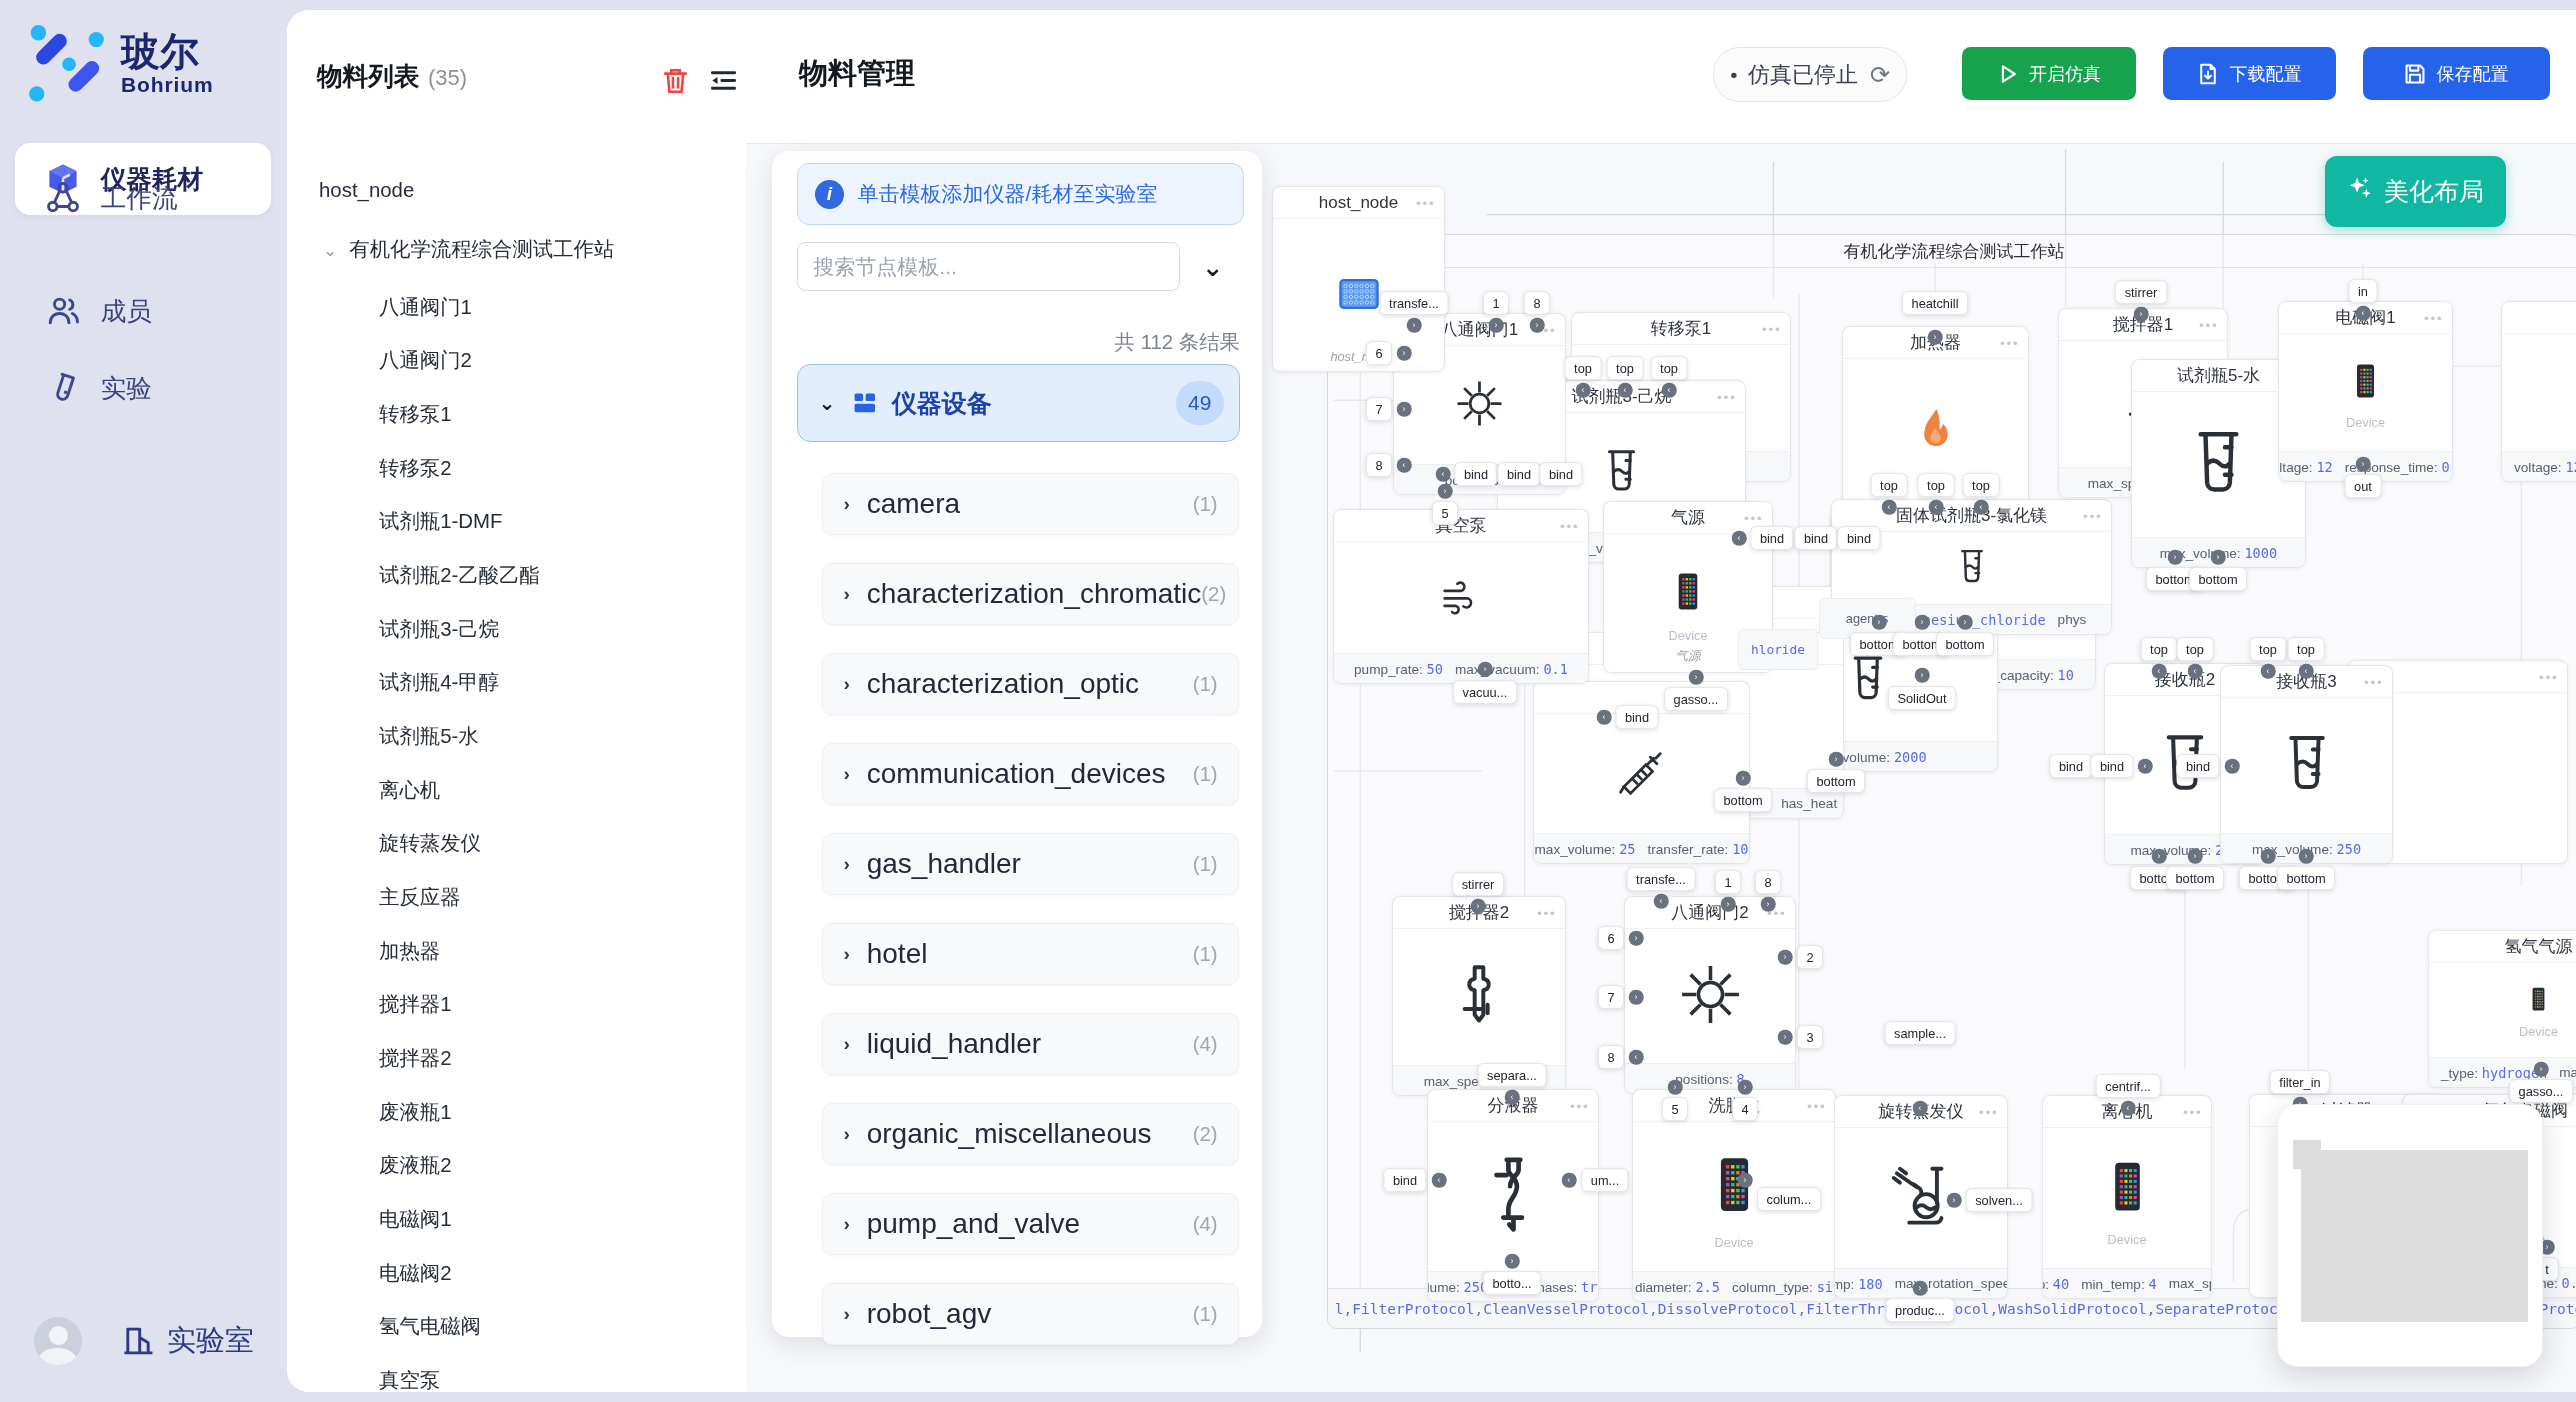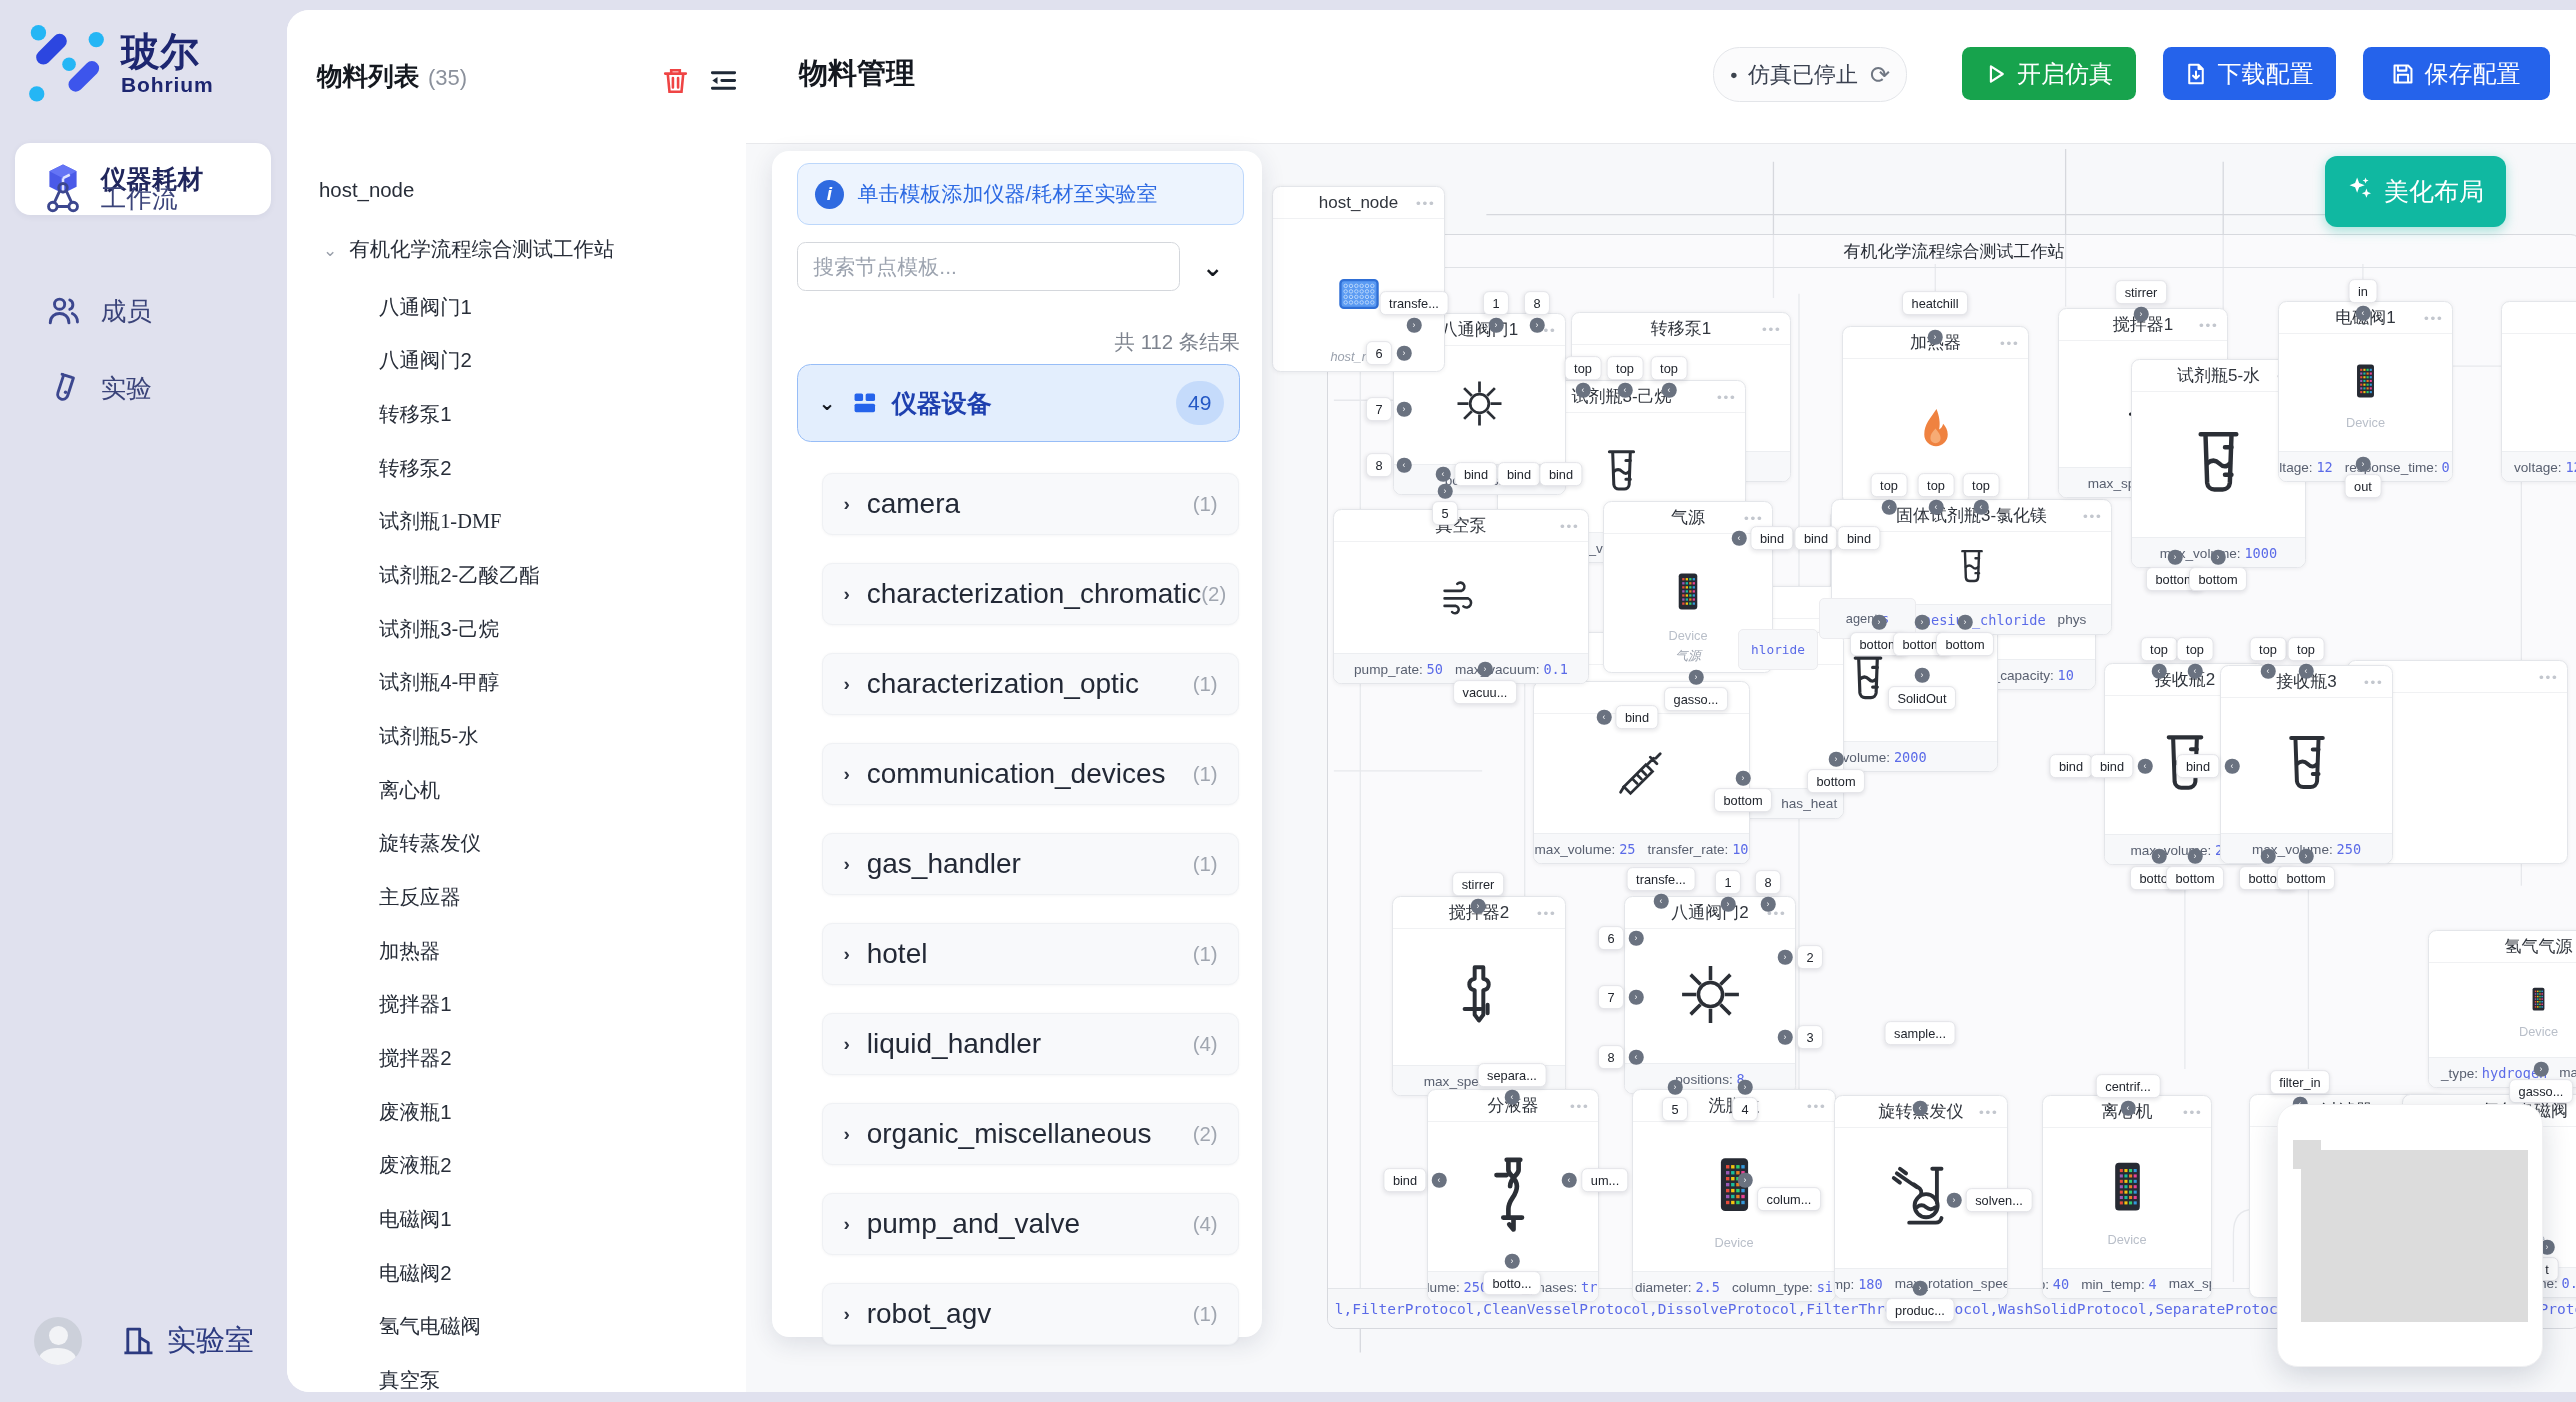--- a/index.html
+++ b/index.html
@@ -42,21 +42,21 @@
 
   
   #hd{position:absolute;left:459px;top:0;right:0;height:133px;background:#fff;border-bottom:1.3px solid #e8e9ec;z-index:40}
   #hd-title{position:absolute;left:53px;top:44px;font-size:29px;font-weight:bold;color:#14181f}
   .hd-right{position:absolute;top:37px;height:53px;display:flex;align-items:center;border-radius:26.4px}
   #status-pill{left:967px;width:192px;border:1.3px solid #e3e5e9;background:#fbfbfc;justify-content:center}
   #status-pill .dt{color:#3c434e;font-size:12.8px;margin-right:10.2px}
   #status-pill .lb{color:#3a4150;font-size:22px}
   #status-pill .rf{color:#707783;font-size:24px;margin-left:12px}
   .hbtn{position:absolute;top:37px;height:53px;border-radius:8.5px;display:flex;align-items:center;justify-content:center;
-    color:#fff;font-size:24px;cursor:pointer;gap:10.2px}
+    color:#fff;font-size:18px;cursor:pointer;gap:10.2px}
   #btn-run{left:1216px;width:174px;background:#17a34d}
   #btn-dl{left:1417px;width:173px;background:#2563eb}
   #btn-save{left:1617px;width:187px;background:#2563eb}
 
   
   #tpanel{position:absolute;left:485px;top:141px;width:490px;height:1186px;background:#fff;border-radius:17px;
     box-shadow:0 6.8px 24px rgba(30,40,70,.12);z-index:50}
   #banner{position:absolute;left:25px;top:12px;width:445px;height:60px;background:#edf4fe;border:1.7px solid #bcd7fb;
     border-radius:12px;display:flex;align-items:center}
   #banner .info{width:29px;height:29px;border-radius:50%;background:#2f6ae0;color:#fff;font-size:19px;font-weight:bold;
@@ -204,21 +204,21 @@
           <path d="M11,14 5,18 11,22 Z" fill="#1f2937" stroke="none"></path>
       </svg>
     </span>
     <div id="mat-tree">
         <div class="trow" style="left: 32px; top: 169px;">host_node</div>
         <div class="trow" style="left: 36px; top: 225px;"><span class="tchev">⌄</span><span>有机化学流程综合测试工作站</span></div>
         <div class="trow" style="left: 92px; top: 283px;">八通阀门1</div>
         <div class="trow" style="left: 92px; top: 336px;">八通阀门2</div>
         <div class="trow" style="left: 92px; top: 390px;">转移泵1</div>
         <div class="trow" style="left: 92px; top: 444px;">转移泵2</div>
-        <div class="trow" style="left: 92px; top: 497px; font-family: Liberation Serif, serif;">试剂瓶1-DMF</div>
+        <div class="trow" style="left: 92px; top: 497px;">试剂瓶1-DMF</div>
         <div class="trow" style="left: 92px; top: 551px;">试剂瓶2-乙酸乙酯</div>
         <div class="trow" style="left: 92px; top: 605px;">试剂瓶3-己烷</div>
         <div class="trow" style="left: 92px; top: 658px;">试剂瓶4-甲醇</div>
         <div class="trow" style="left: 92px; top: 712px;">试剂瓶5-水</div>
         <div class="trow" style="left: 92px; top: 766px;">离心机</div>
         <div class="trow" style="left: 92px; top: 819px;">旋转蒸发仪</div>
         <div class="trow" style="left: 92px; top: 873px;">主反应器</div>
         <div class="trow" style="left: 92px; top: 927px;">加热器</div>
         <div class="trow" style="left: 92px; top: 980px;">搅拌器1</div>
         <div class="trow" style="left: 92px; top: 1034px;">搅拌器2</div>

